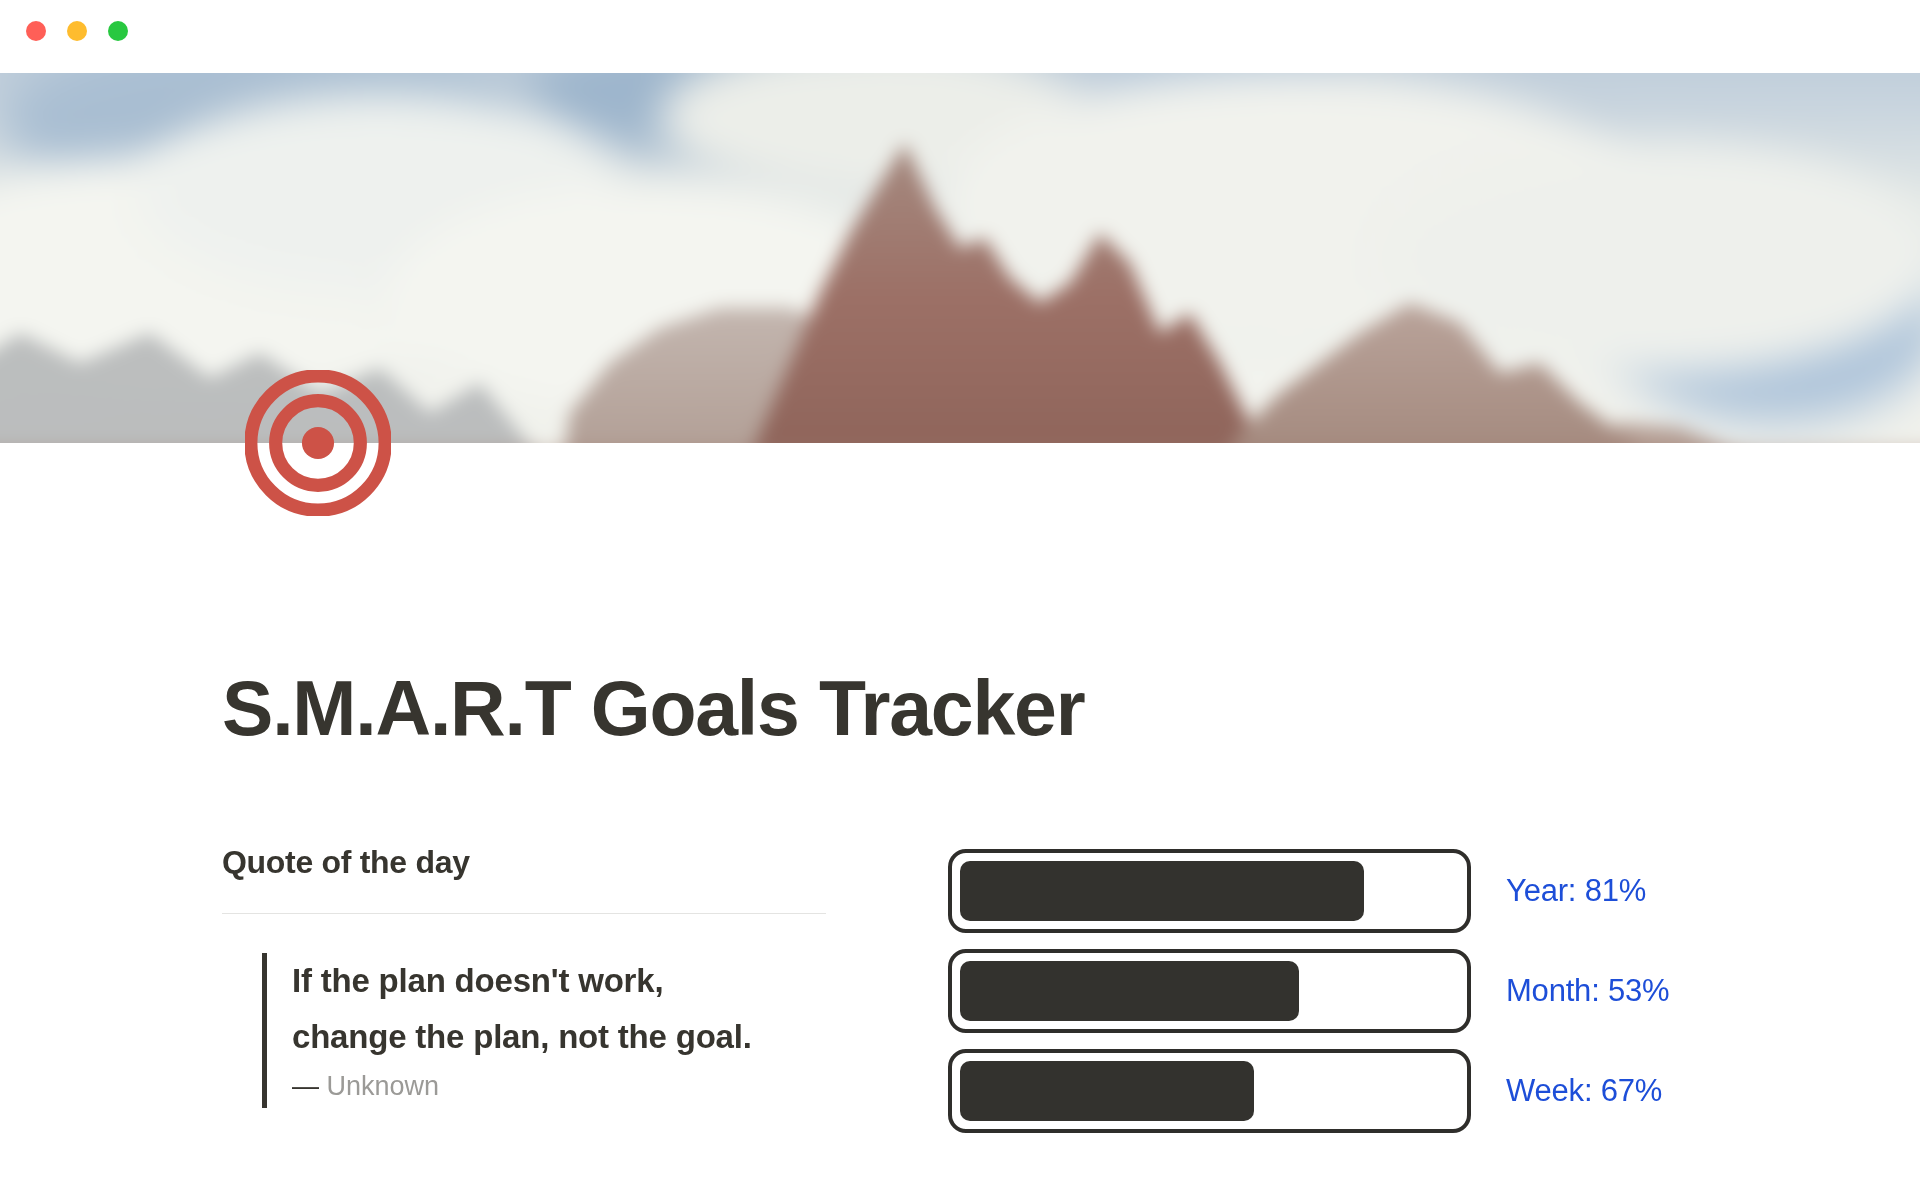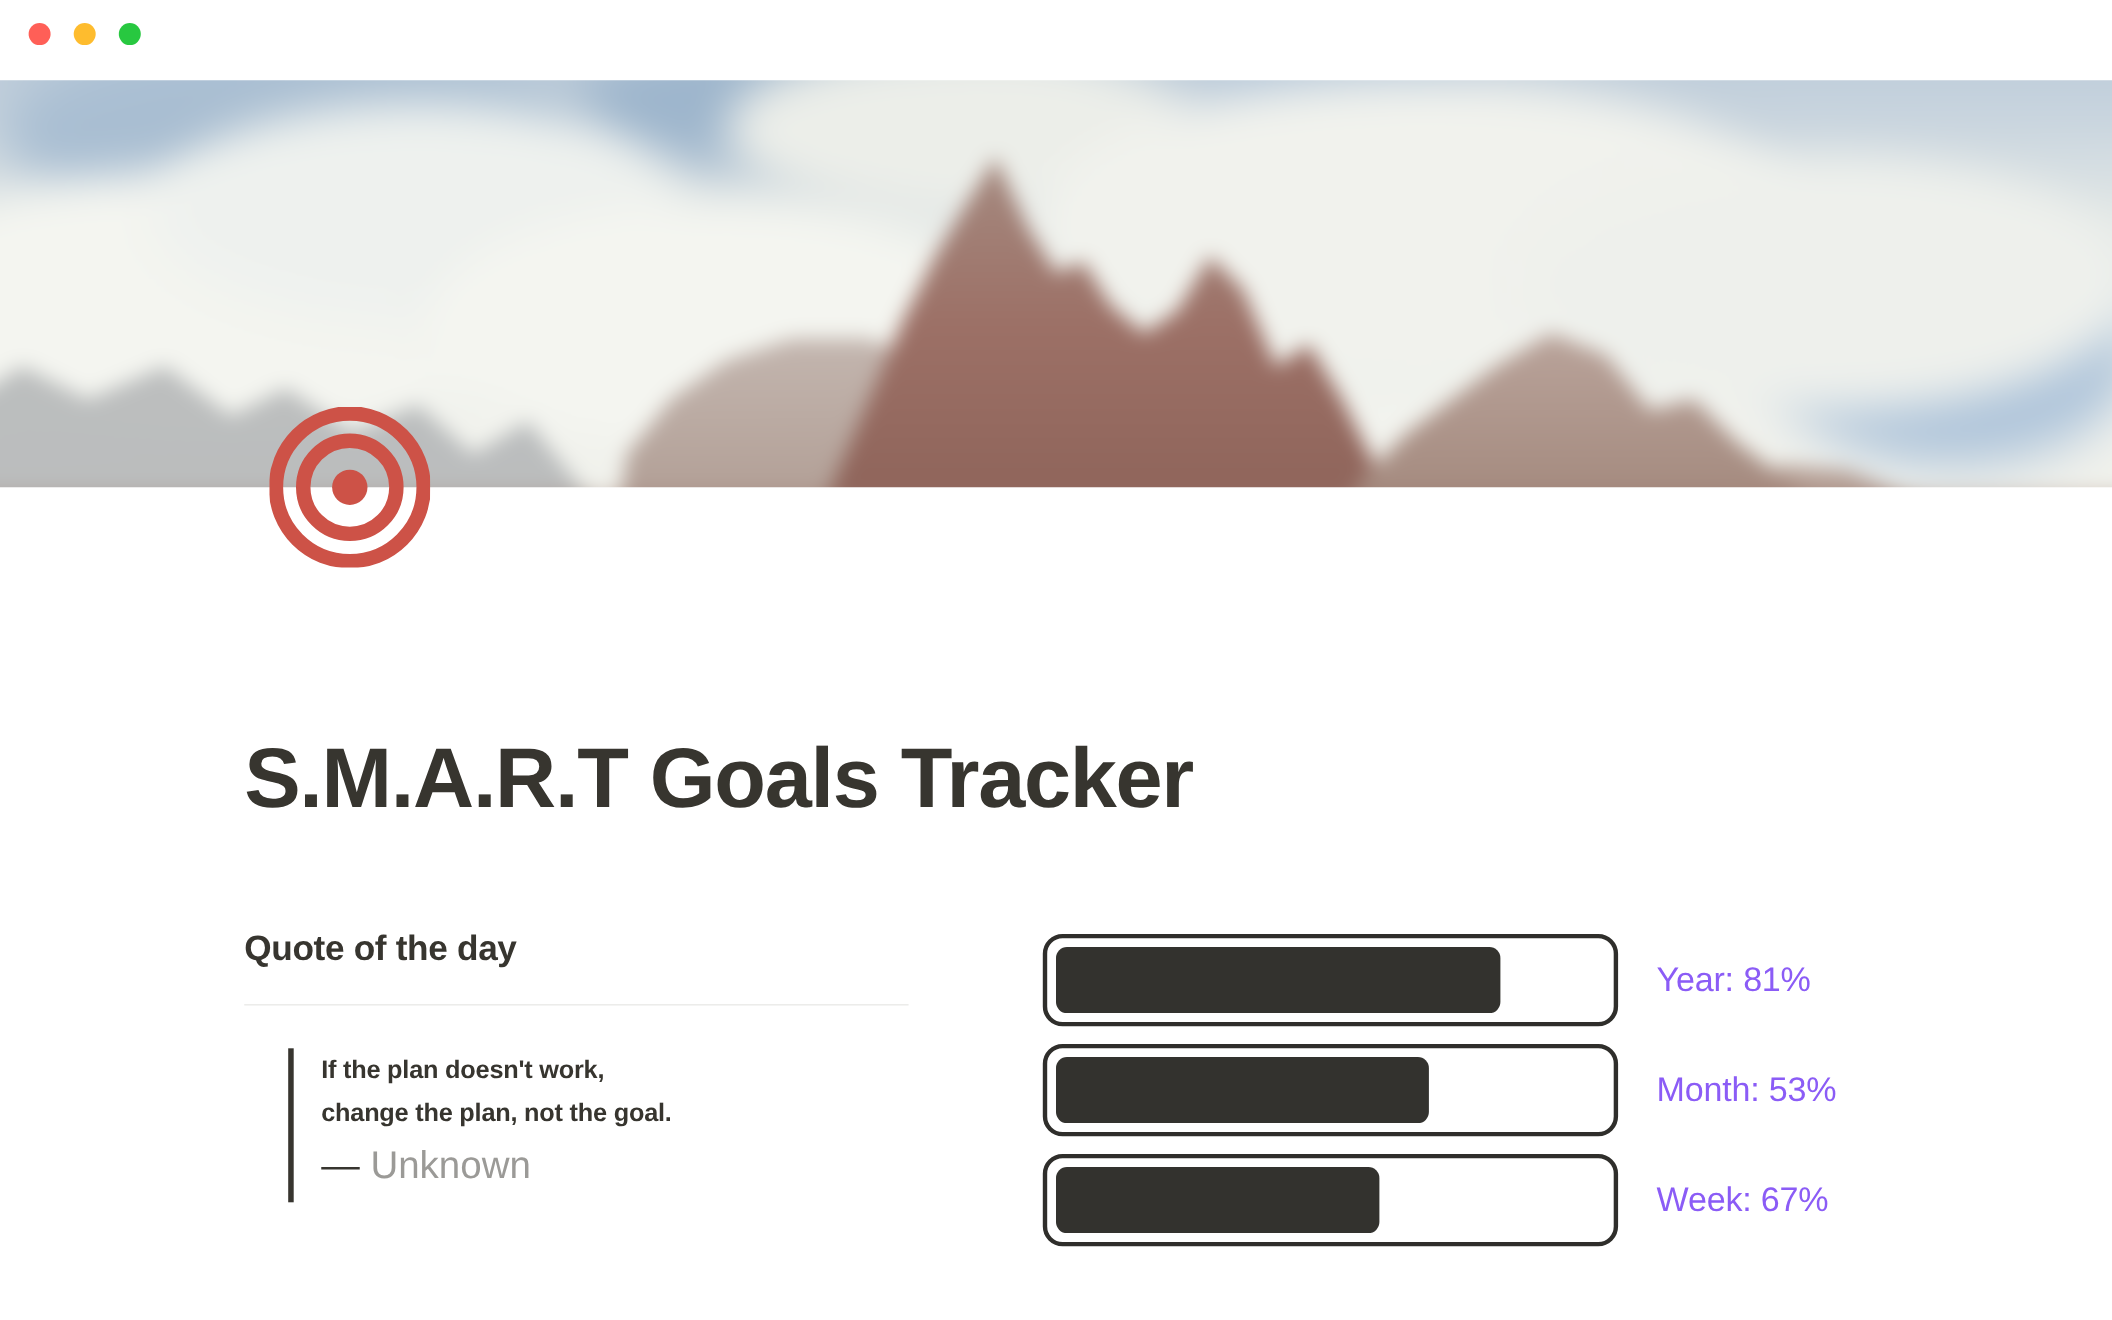--- a/index.html
+++ b/index.html
@@ -158,28 +158,28 @@
     height: 1px;
     background: #E4E4E2;
   }
   .blockquote {
     margin-top: 39px;
     border-left: 5px solid #37352F;
     padding-left: 25px;
     min-height: 140px;
   }
   .quote-line {
-    font-size: 23px;
+    font-size: 33px;
     font-weight: bold;
     color: #37352F;
     line-height: 1.68;
     letter-spacing: -0.2px;
   }
   .quote-attrib {
-    font-size: 35px;
+    font-size: 27px;
     color: #37352F;
     line-height: 1.55;
     margin-top: 2px;
     white-space: nowrap;
   }
   .quote-attrib .dash { color: #37352F; }
   .quote-attrib .who  { color: #9B9A97; }
 
   
   .bars-col {
@@ -202,21 +202,21 @@
     padding: 8px;
   }
   .bar-fill {
     height: 100%;
     background: #33322E;
     border-radius: 10px;
   }
   .bar-label {
     margin-left: 35px;
     font-size: 31px;
-    color: #8b5cf6;
+    color: #1d4ed8;
     white-space: nowrap;
     letter-spacing: -0.2px;
   }
 </style>
 </head>
 <body>
 
 <div id="app">
 
   <div class="titlebar">

